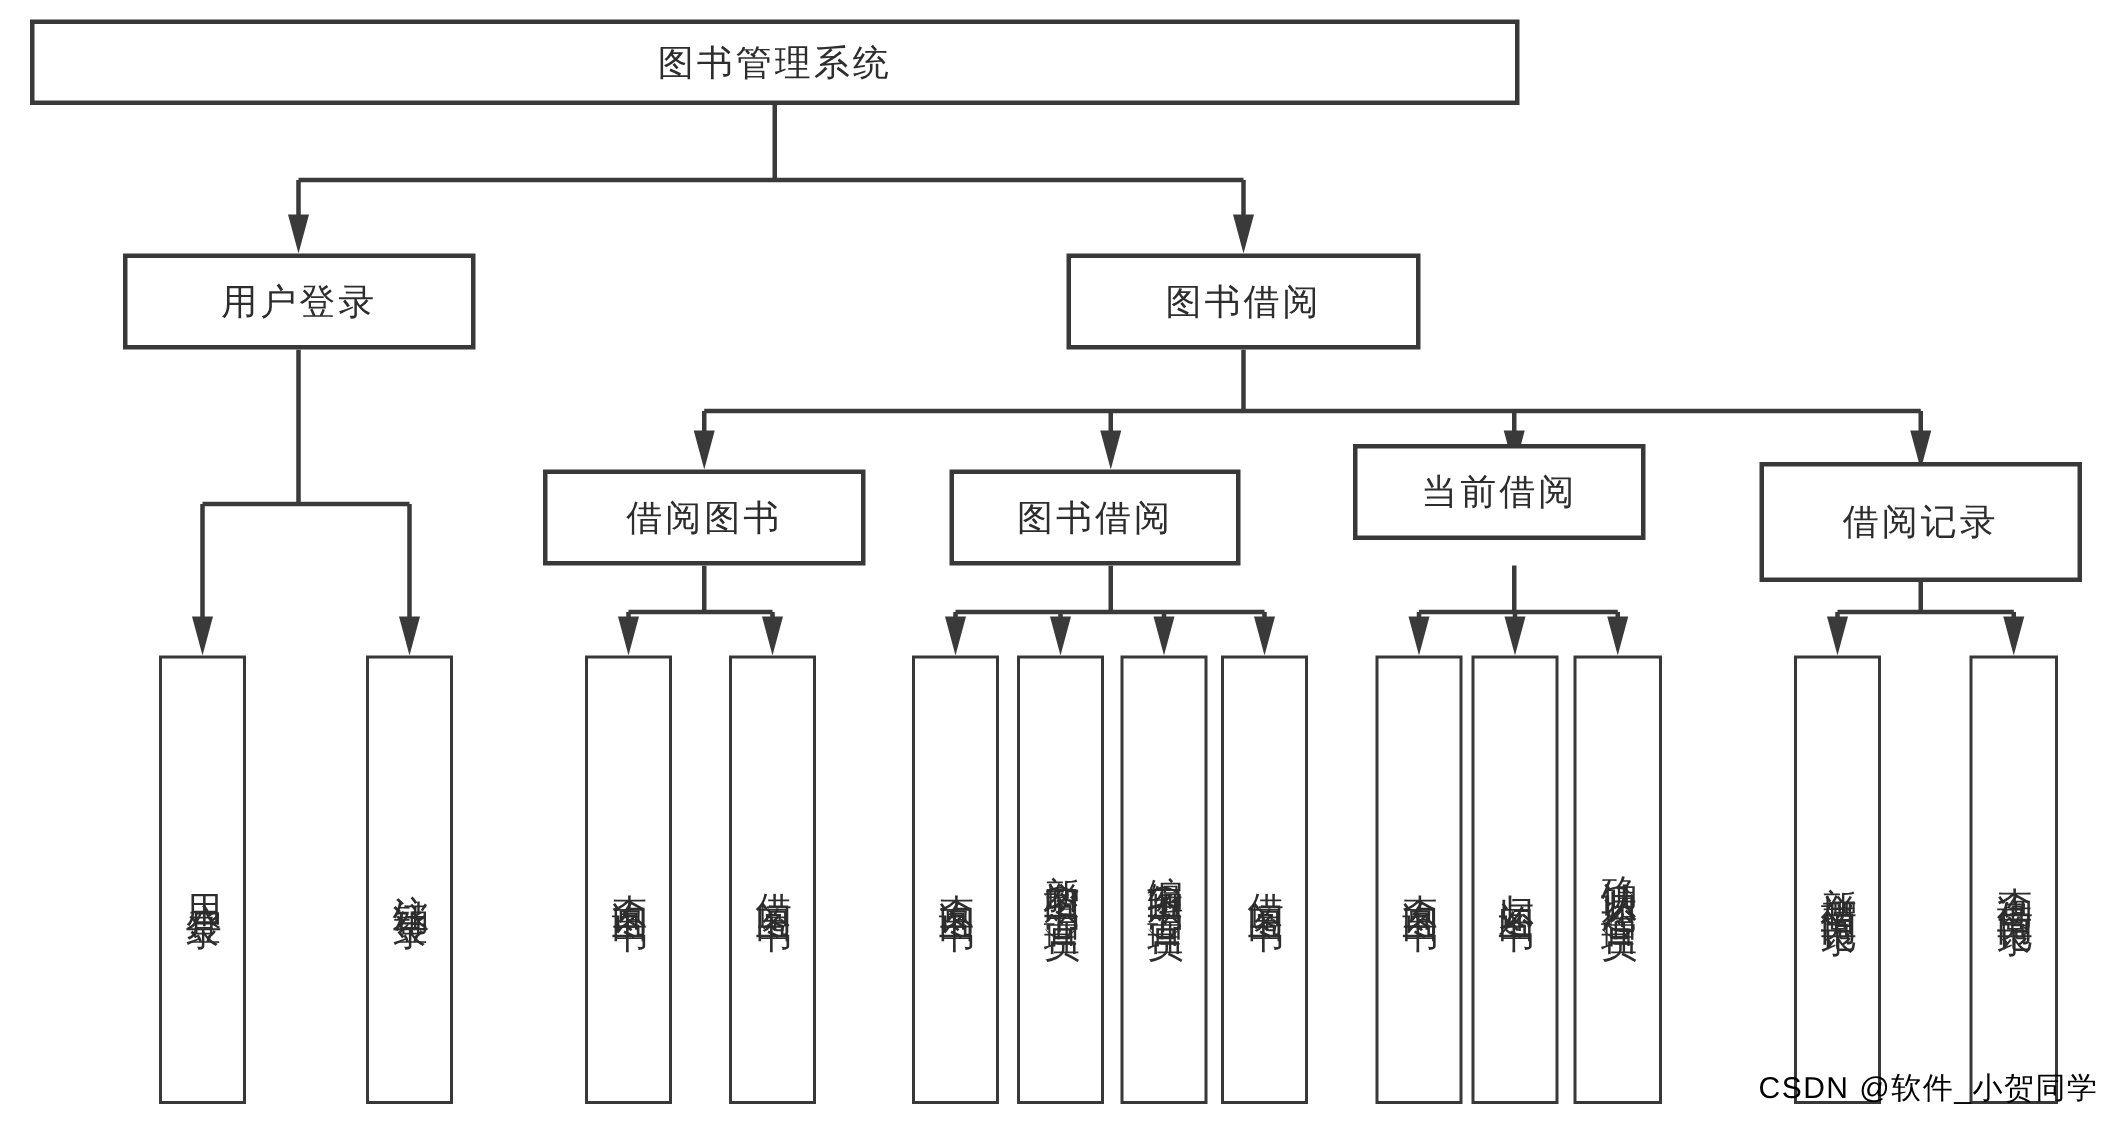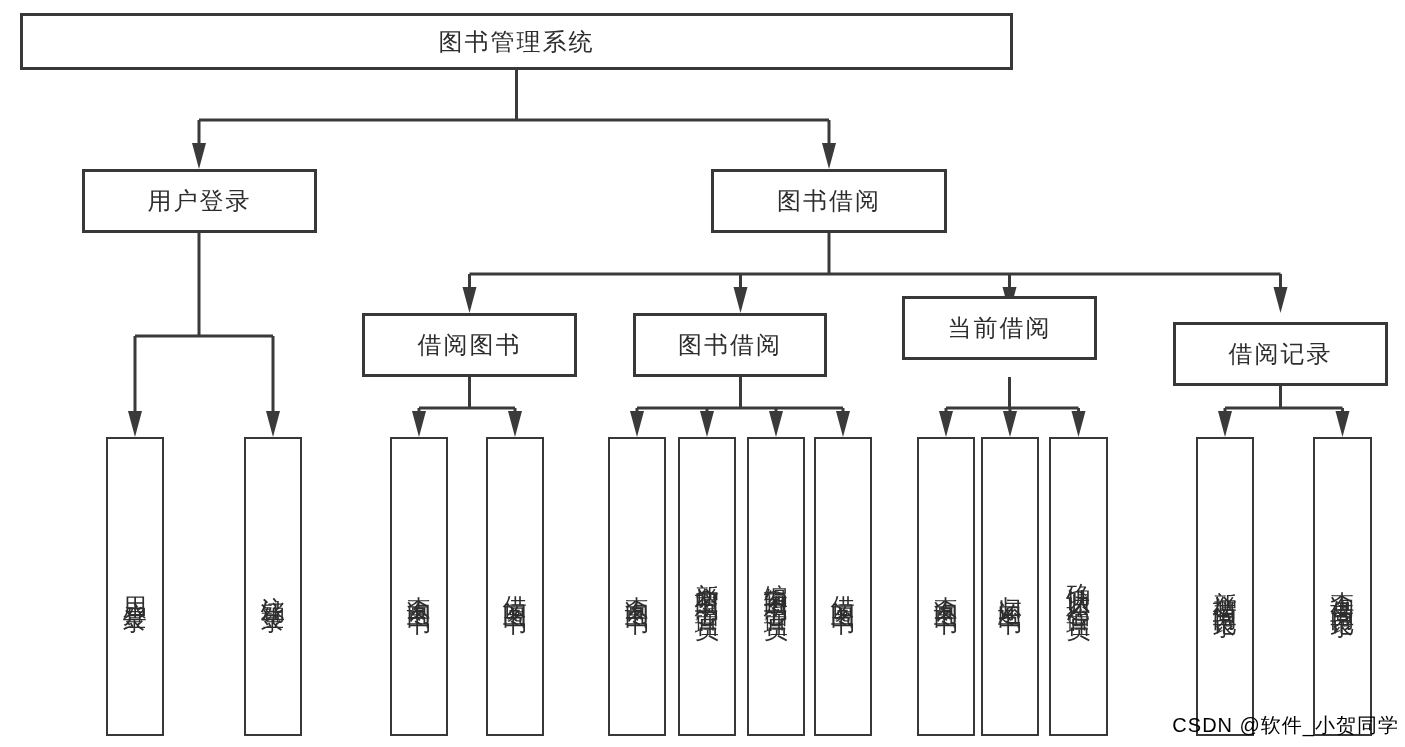--- a/index.html
+++ b/index.html
@@ -100,21 +100,21 @@
 
   <div class="node hnode" style="left:362px;top:313px;width:215px;height:64px">
     <span>借阅图书</span>
   </div>
   <div class="node hnode" style="left:633px;top:313px;width:194px;height:64px">
     <span>图书借阅</span>
   </div>
   <div class="node hnode" style="left:902px;top:296px;width:195px;height:64px">
     <span>当前借阅</span>
   </div>
-  <div class="node hnode" style="left:1173px;top:322px;width:215px;height:64px">
+  <div class="node hnode" style="left:1173px;top:308px;width:215px;height:80px">
     <span>借阅记录</span>
   </div>
 
   <div class="node vnode" style="left:106px;top:437px;width:58px;height:299px">
     <span class="vtext">用户登录</span>
   </div>
   <div class="node vnode" style="left:244px;top:437px;width:58px;height:299px">
     <span class="vtext">注销登录</span>
   </div>
 

